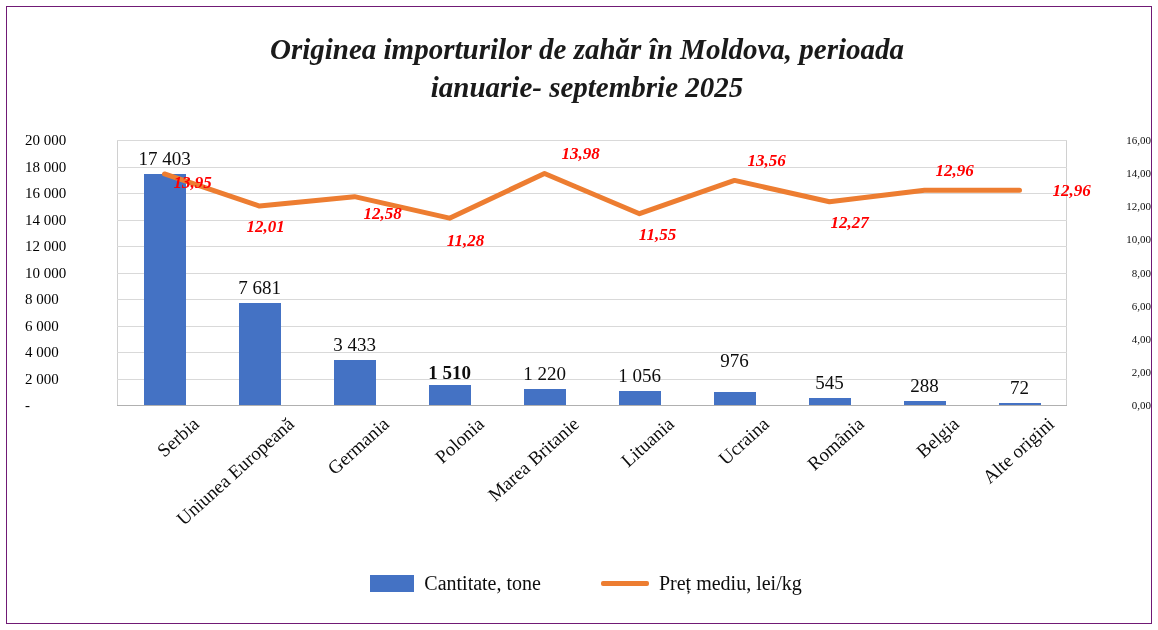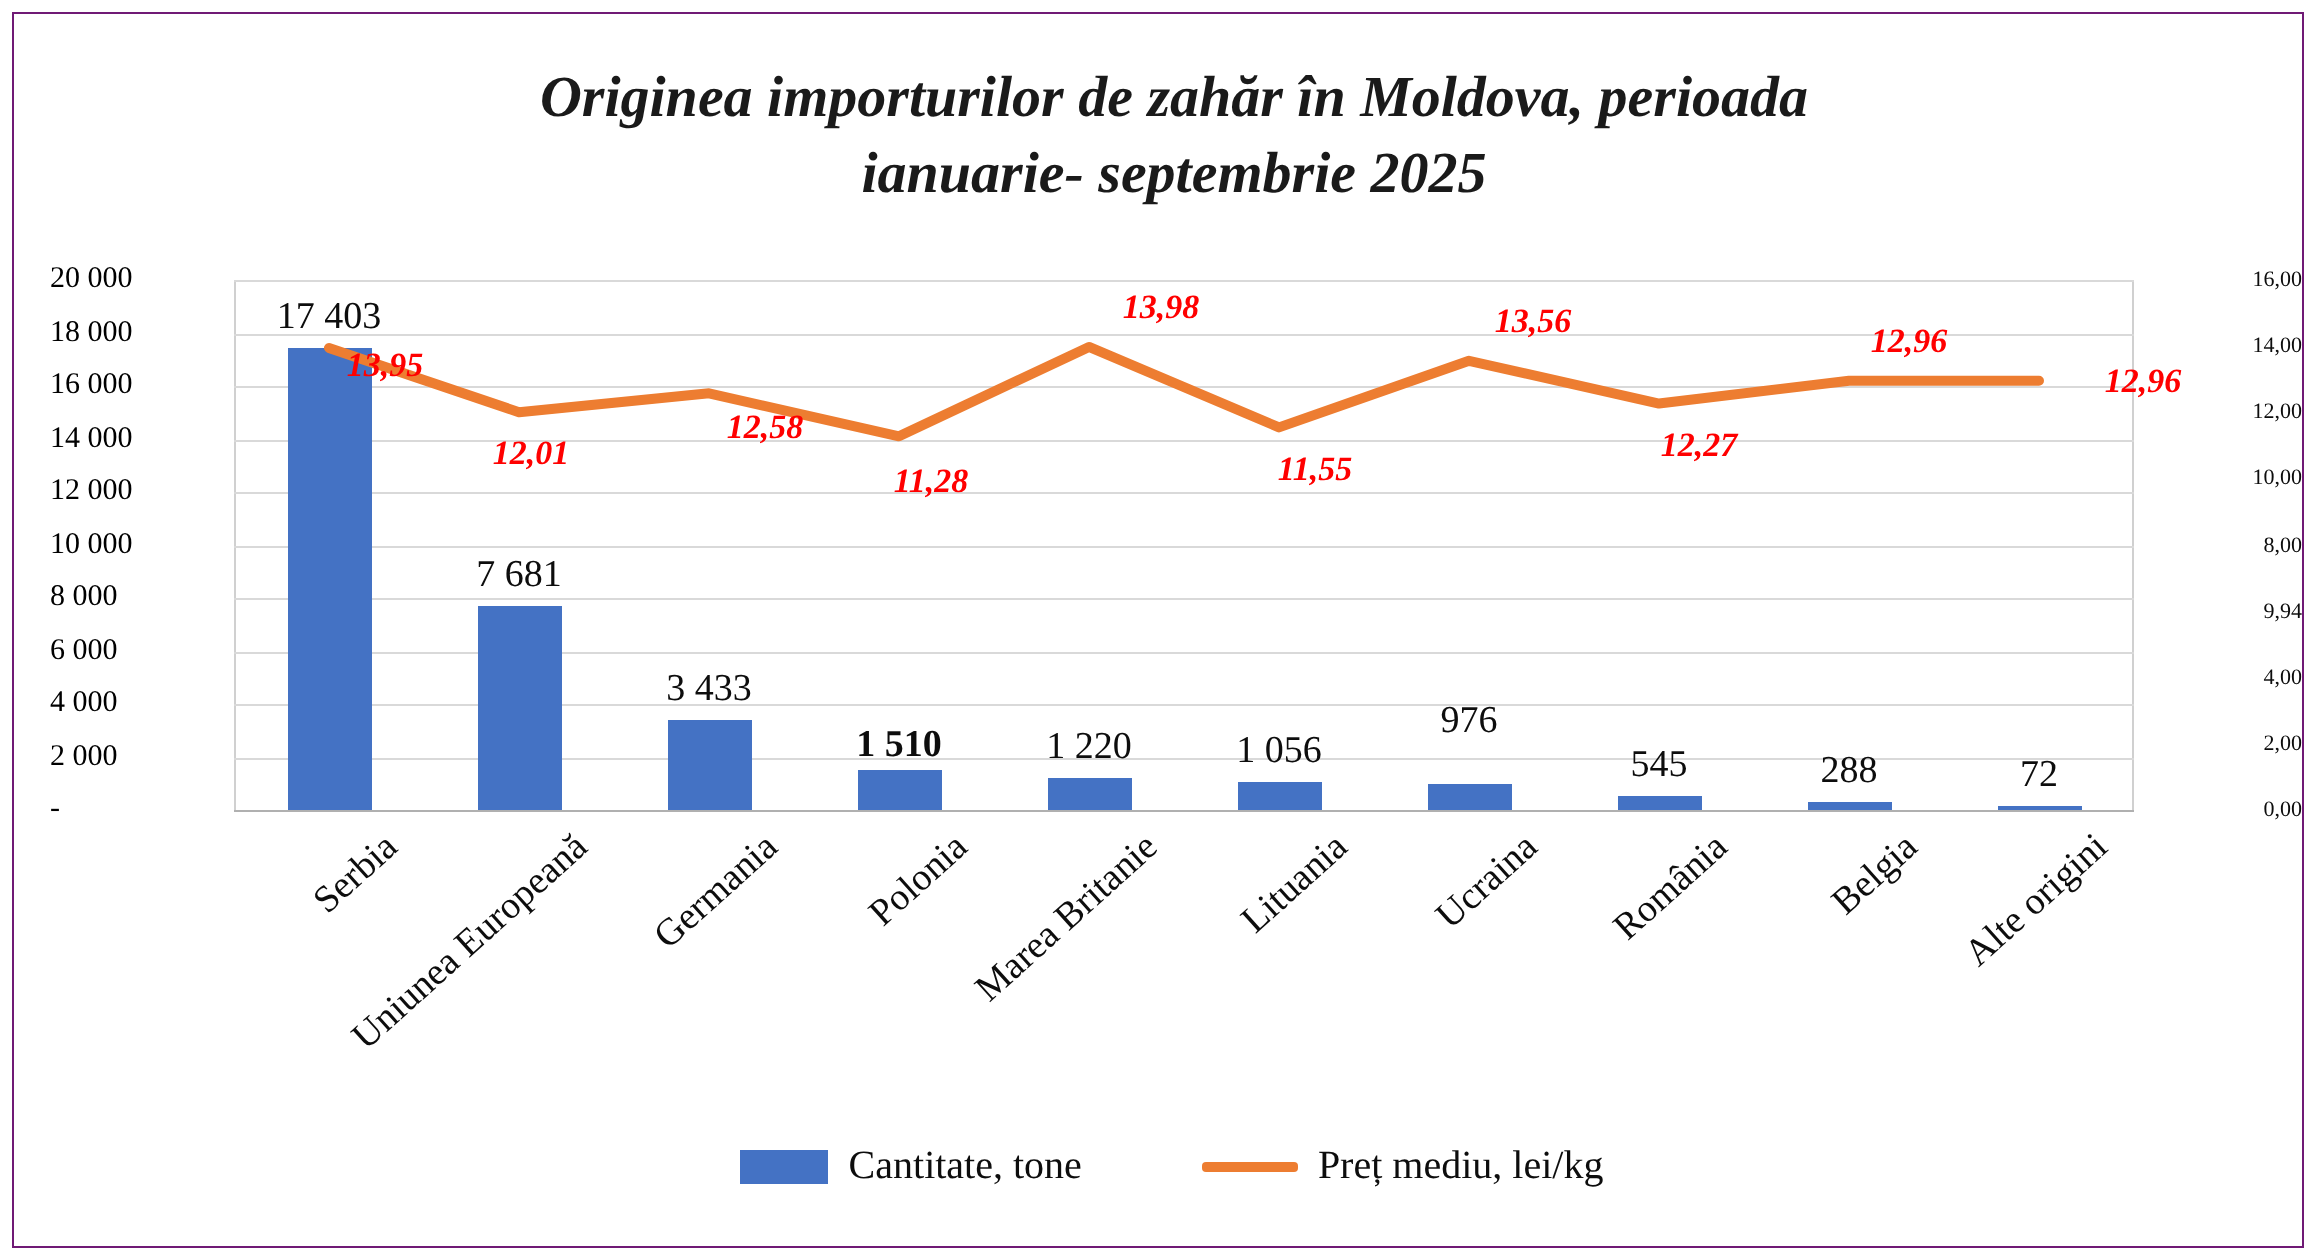--- a/index.html
+++ b/index.html
@@ -209,21 +209,21 @@
         <div class="y-left-label" style="top: 106px;">12 000</div>
         <div class="y-left-label" style="top: 79.5px;">14 000</div>
         <div class="y-left-label" style="top: 53px;">16 000</div>
         <div class="y-left-label" style="top: 26.5px;">18 000</div>
         <div class="y-left-label" style="top: 0px;">20 000</div>
       </div>
     <div id="y-right-axis">
         <div class="y-right-label" style="top: 265px;">0,00</div>
         <div class="y-right-label" style="top: 231.875px;">2,00</div>
         <div class="y-right-label" style="top: 198.75px;">4,00</div>
-        <div class="y-right-label" style="top: 165.625px;">9,94</div>
+        <div class="y-right-label" style="top: 165.625px;">6,00</div>
         <div class="y-right-label" style="top: 132.5px;">8,00</div>
         <div class="y-right-label" style="top: 99.375px;">10,00</div>
         <div class="y-right-label" style="top: 66.25px;">12,00</div>
         <div class="y-right-label" style="top: 33.125px;">14,00</div>
         <div class="y-right-label" style="top: 0px;">16,00</div>
       </div>
 
     <div id="plot">
       <div id="plot-border-left"></div>
       <div id="plot-border-right"></div>

